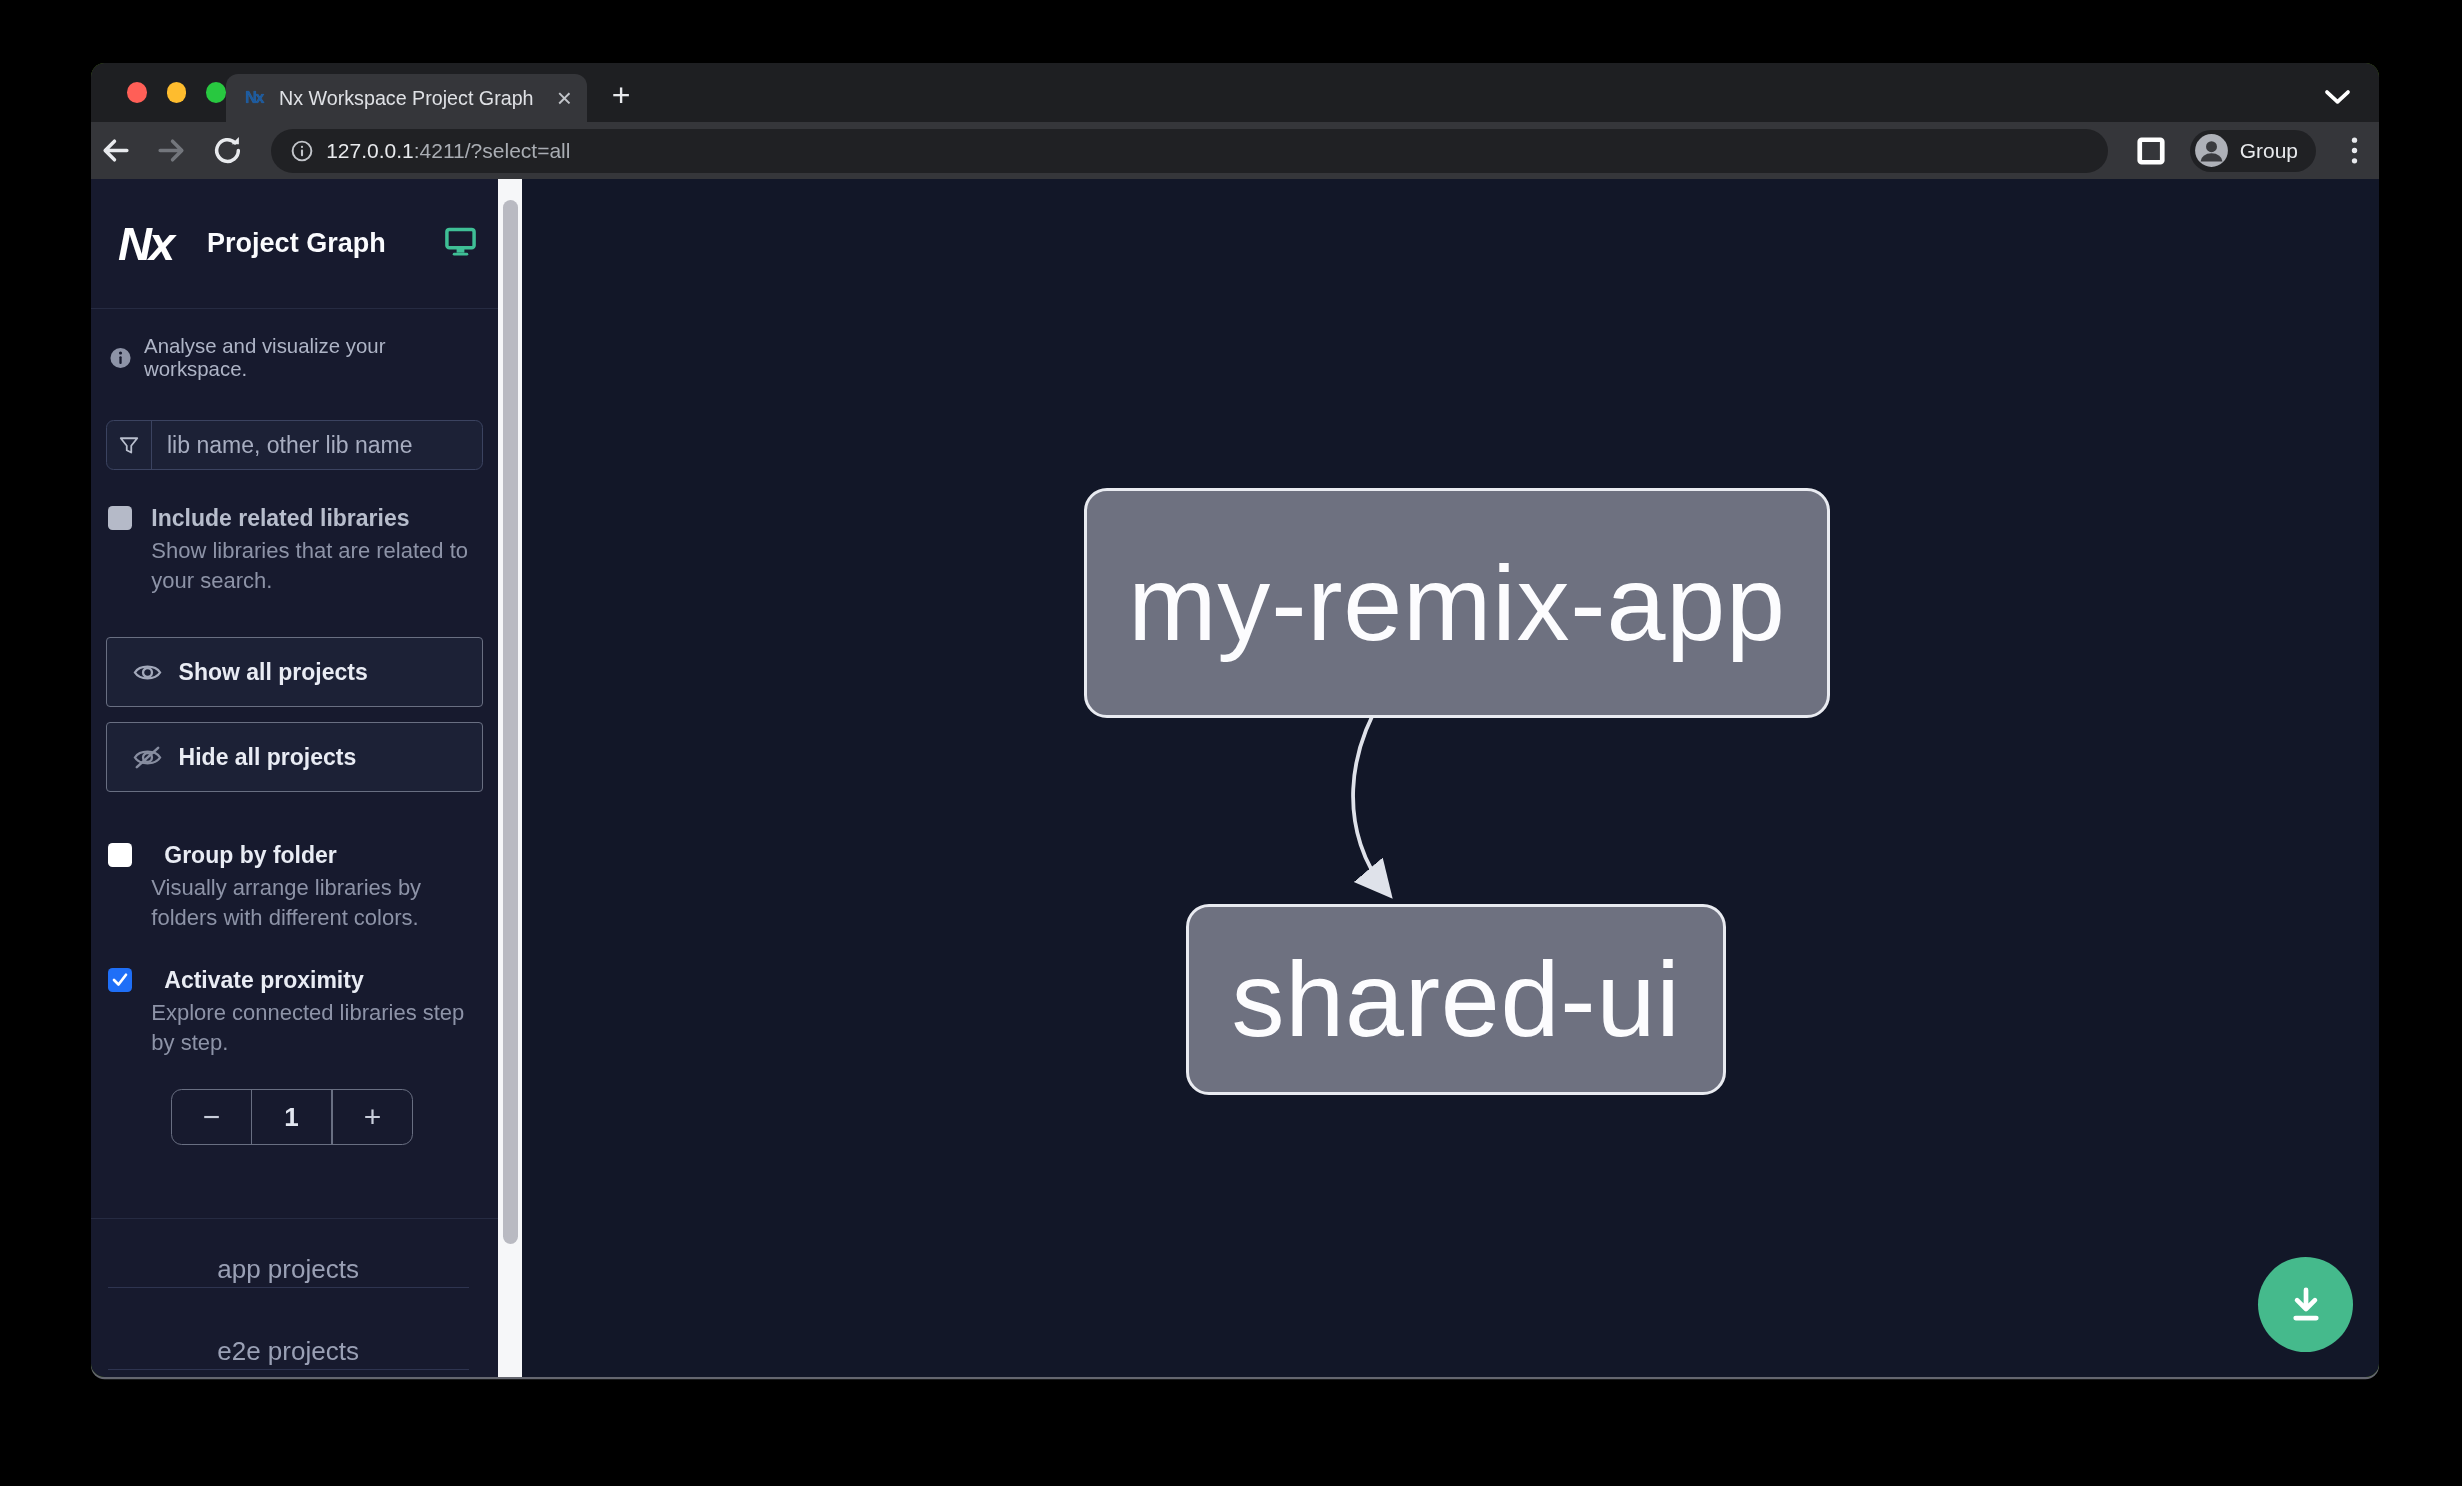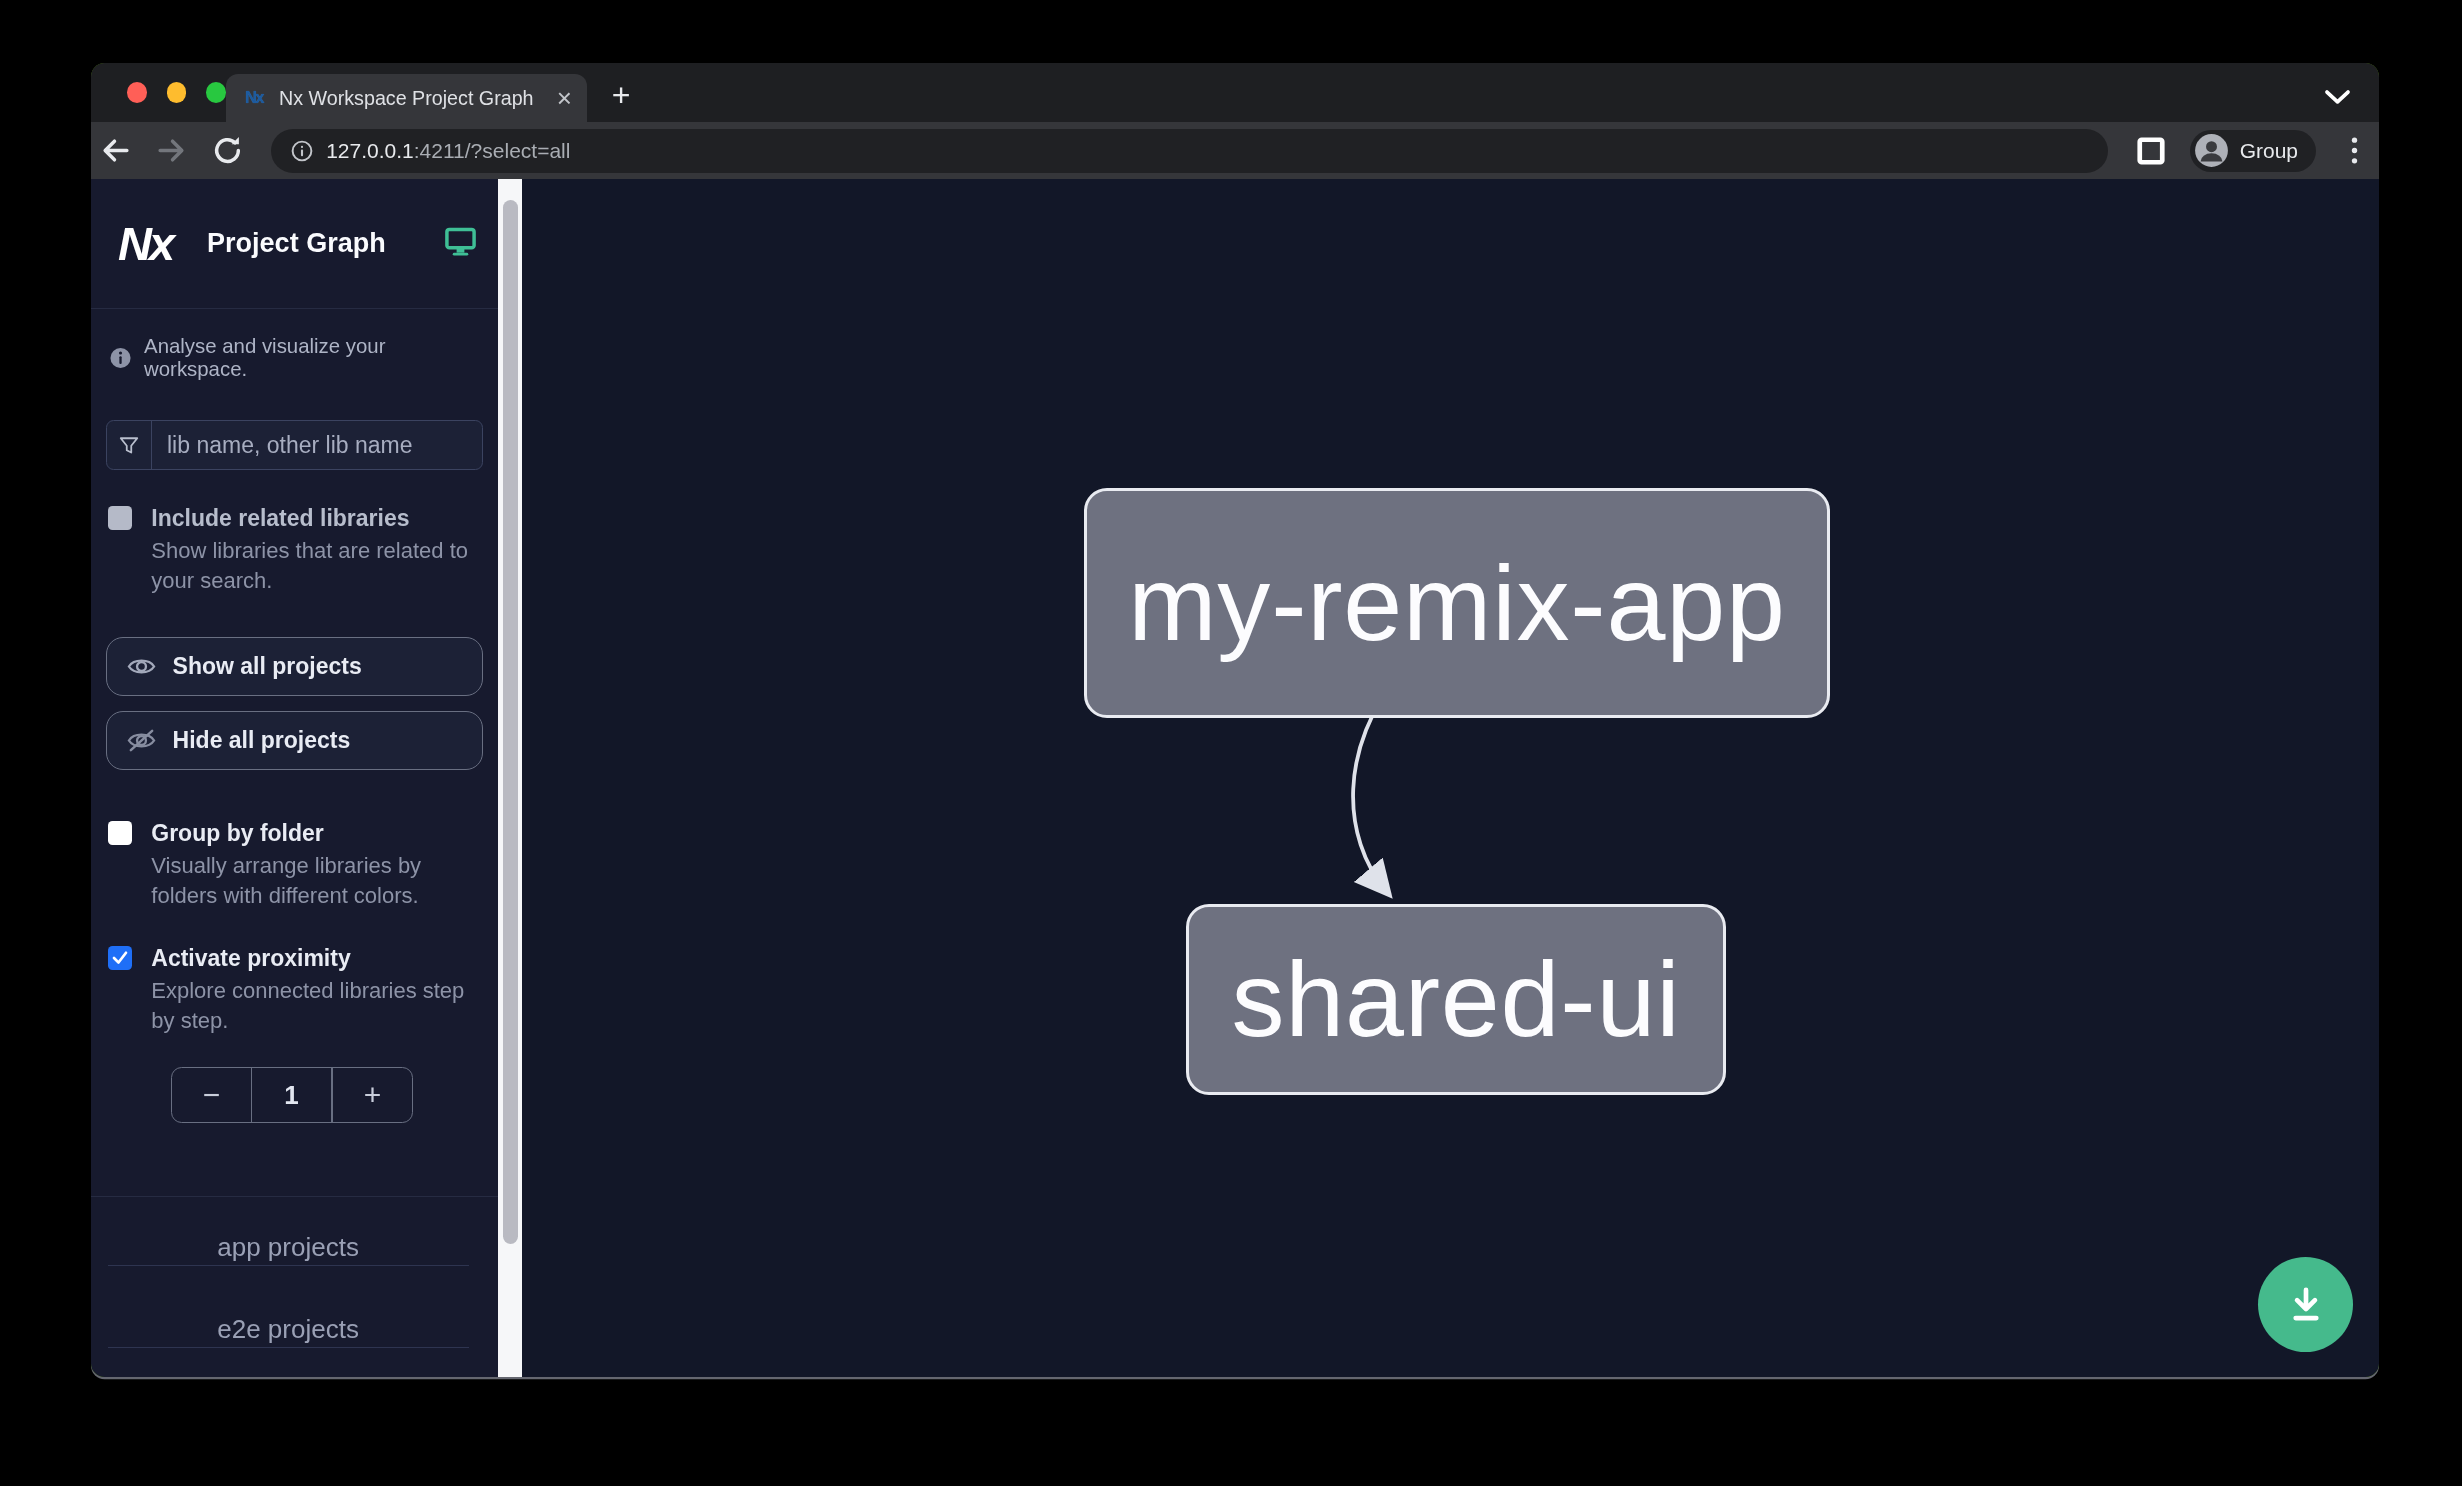--- a/index.html
+++ b/index.html
@@ -67,25 +67,25 @@
   .sb-search input::placeholder { color:#a7adc0; }
 
   .check-row { display:flex; gap:19.7px; margin:33px 15px 0 16.6px; }
   .cb { width:24px; height:24px; border-radius:4.5px; flex:none; margin-top:3px;
         display:flex; align-items:center; justify-content:center; }
   .cb-muted { background:#b5bac8; }
   .cb-white { background:#ffffff; }
   .cb-blue  { background:#1f6ff7; }
   .check-label { font-size:23px; font-weight:700; line-height:30px; }
   .label-muted { color:#b7bdcc; }
-  .label-bright { color:#e9ecf4; }
+  .label-bright { color:#e9ecf4;margin-left:13px; }
   .check-desc { font-size:22px; color:#8d93a7; line-height:29.5px; margin-top:3px; max-width:325px; }
 
-  .sb-btn { margin:19.7px 15px 0 15px; height:59px; border:0.8px solid #696f82; border-radius:17px;
-            background:#1c2136; display:flex; align-items:center; gap:16.6px; padding:0 20px; }
+  .sb-btn { margin:19.7px 15px 0 15px; height:70px; border:0.8px solid #696f82; border-radius:4px;
+            background:#1c2136; display:flex; align-items:center; gap:16.6px; padding:0 26px; }
   .sb-btn + .sb-btn { margin-top:15px; }
   .sb-btn-label { font-size:23px; font-weight:700; color:#e9ecf4; }
 
   .group-block { margin-top:48px; }
 
   .stepper { margin:32px 0 0 80px; width:242px; height:56px; border:1.5px solid #696f82;
              border-radius:10.6px; display:flex; overflow:hidden; }
   .stepper > div { flex:1; display:flex; align-items:center; justify-content:center; }
   .step-btn { color:#c9cedb; font-size:30px; }
   .step-btn + .step-val, .step-val + .step-btn { border-left:1.5px solid #696f82; }

